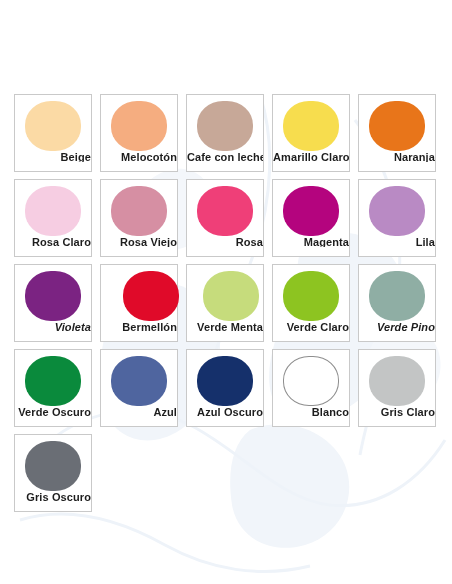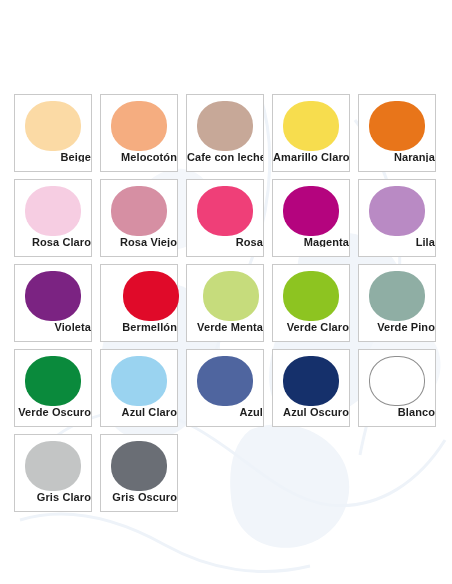--- a/index.html
+++ b/index.html
@@ -145,45 +145,41 @@
     <div class="swatch-card" style="border-color: rgb(201, 201, 201);">
       <div class="swatch-blob" style="background: rgb(180, 4, 126);"></div>
       <div class="swatch-label" style="color: rgb(29, 29, 29);">Magenta</div>
     </div>
     <div class="swatch-card" style="border-color: rgb(201, 201, 201);">
       <div class="swatch-blob" style="background: rgb(185, 138, 196);"></div>
       <div class="swatch-label" style="color: rgb(29, 29, 29);">Lila</div>
     </div>
     <div class="swatch-card" style="border-color: rgb(201, 201, 201);">
       <div class="swatch-blob" style="background: rgb(123, 35, 130);"></div>
-      <div class="swatch-label" style="color: rgb(29, 29, 29);">Violeta</div>
+      <div class="swatch-label" style="color: rgb(29, 29, 29); font-style: italic;">Violeta</div>
     </div>
     <div class="swatch-card" style="border-color: rgb(201, 201, 201); padding-left: 23px;">
       <div class="swatch-blob" style="background: rgb(224, 10, 41);"></div>
       <div class="swatch-label" style="color: rgb(29, 29, 29);">Bermellón</div>
     </div>
     <div class="swatch-card" style="border-color: rgb(201, 201, 201); padding-left: 12px;">
       <div class="swatch-blob" style="background: rgb(198, 220, 124);"></div>
       <div class="swatch-label" style="color: rgb(29, 29, 29);">Verde Menta</div>
     </div>
     <div class="swatch-card" style="border-color: rgb(201, 201, 201);">
       <div class="swatch-blob" style="background: rgb(141, 196, 33);"></div>
       <div class="swatch-label" style="color: rgb(29, 29, 29);">Verde Claro</div>
     </div>
     <div class="swatch-card" style="border-color: rgb(201, 201, 201);">
       <div class="swatch-blob" style="background: rgb(143, 174, 164);"></div>
-      <div class="swatch-label" style="color: rgb(29, 29, 29);">Verde Pino</div>
+      <div class="swatch-label" style="color: rgb(29, 29, 29); font-style: italic;">Verde Pino</div>
     </div>
     <div class="swatch-card" style="border-color: rgb(201, 201, 201);">
       <div class="swatch-blob" style="background: rgb(10, 138, 60);"></div>
       <div class="swatch-label" style="color: rgb(29, 29, 29);">Verde Oscuro</div>
-    </div>
-    <div class="swatch-card" style="border-color: rgb(201, 201, 201);">
-      <div class="swatch-blob" style="background: rgb(154, 211, 240);"></div>
-      <div class="swatch-label" style="color: rgb(29, 29, 29);">Azul Claro</div>
     </div>
     <div class="swatch-card" style="border-color: rgb(201, 201, 201);">
       <div class="swatch-blob" style="background: rgb(79, 101, 159);"></div>
       <div class="swatch-label" style="color: rgb(29, 29, 29);">Azul</div>
     </div>
     <div class="swatch-card" style="border-color: rgb(201, 201, 201);">
       <div class="swatch-blob" style="background: rgb(21, 48, 107);"></div>
       <div class="swatch-label" style="color: rgb(29, 29, 29);">Azul Oscuro</div>
     </div>
     <div class="swatch-card" style="border-color: rgb(201, 201, 201);">

